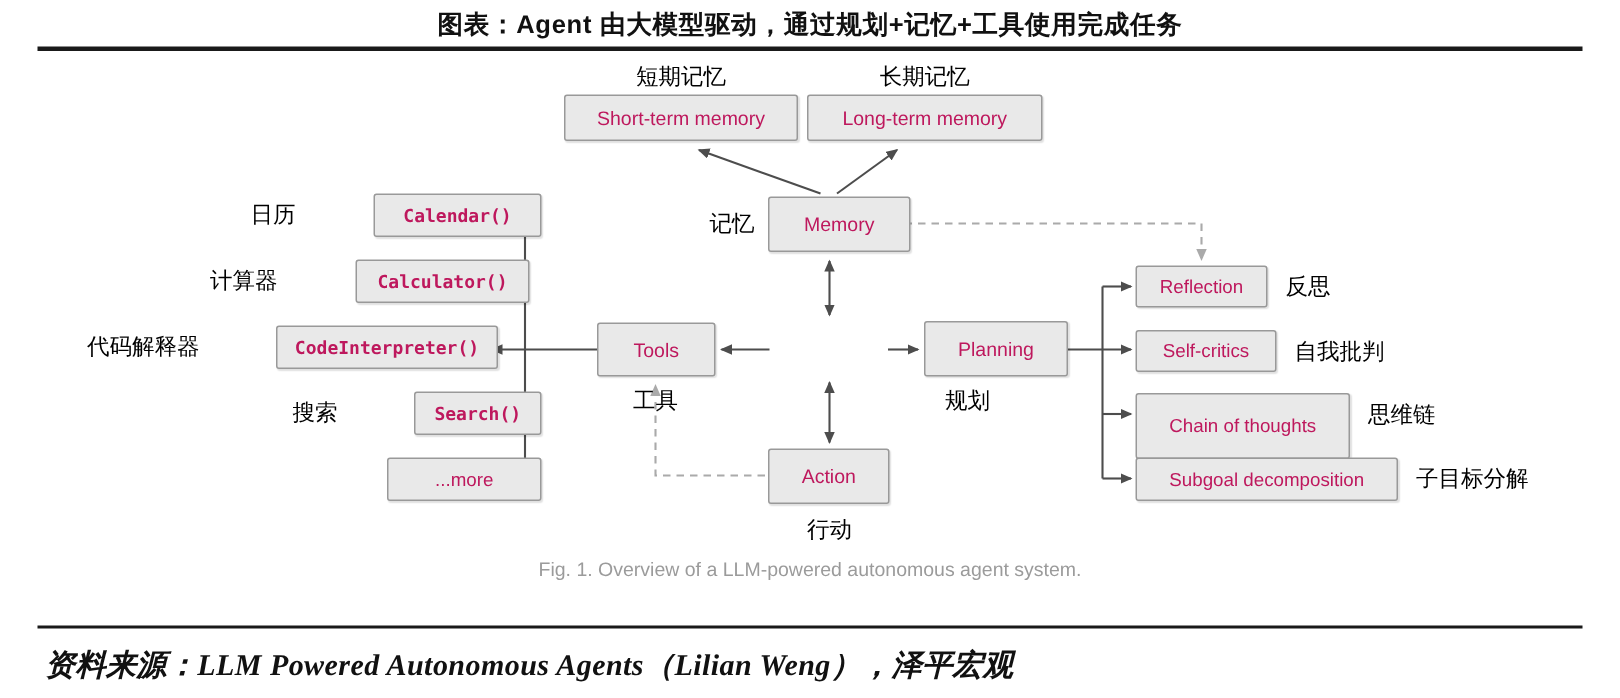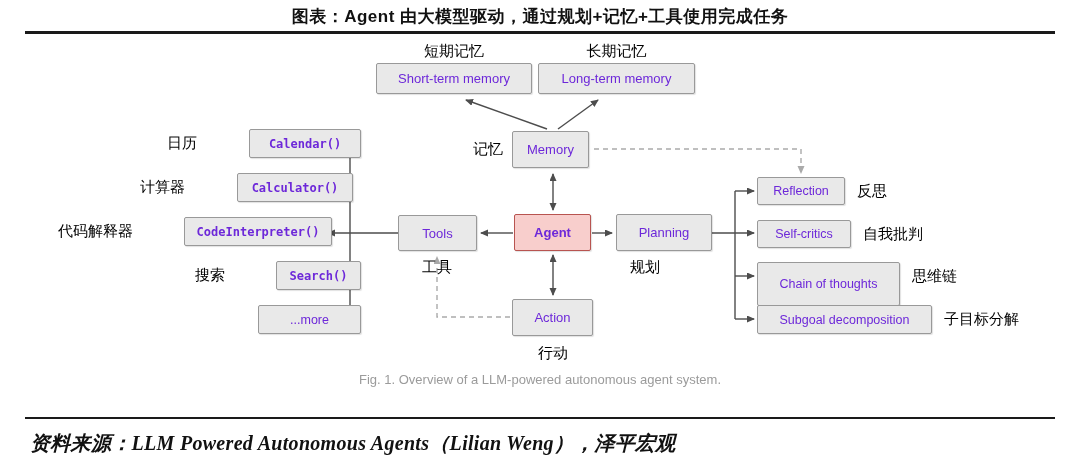--- a/index.html
+++ b/index.html
@@ -17,21 +17,21 @@
   .source-note {
     position:absolute; top:430px; left:30px;
     font-family:"Liberation Serif", serif; font-style:italic; font-weight:bold;
     font-size:20px; color:#111; letter-spacing:0.3px;
   }
   .arrows { position:absolute; top:0; left:0; z-index:1; pointer-events:none; }
   .node, .tool-box, .plan-box {
     position:absolute; z-index:2;
     background:#e9e9e9; border:1px solid #999999; border-radius:2px;
     display:flex; align-items:center; justify-content:center;
-    font-size:13px; color:#6d28d9;
+    font-size:13px; color:#be185d;
     box-shadow:1px 1px 1px rgba(0,0,0,0.12);
   }
   .node.agent { background:#f8cecc; border-color:#b85450; font-weight:bold; }
   .tool-box { font-family:"DejaVu Sans Mono", monospace; font-weight:bold; font-size:12px;margin-left:36px; }
   .tool-box.more { font-family:"Liberation Sans", sans-serif; font-weight:normal; font-size:12.5px; }
   .plan-box { font-size:12.5px; }
   .cn-label {
     position:absolute; z-index:2; font-size:15px; color:#000;
     display:flex; align-items:center;
   }
@@ -94,24 +94,23 @@
       <polyline points="510,317 437,317 437,257" marker-end="url(#ahd)"></polyline>
     </g>
   </svg>
 
   <div class="cn-label center" style="left:376px; top:42px; width:156px; height:18px;">短期记忆</div>
   <div class="cn-label center" style="left:538px; top:42px; width:157px; height:18px;">长期记忆</div>
   <div class="node" style="left:376px; top:63px; width:156px; height:31px;">Short-term memory</div>
   <div class="node" style="left:538px; top:63px; width:157px; height:31px;">Long-term memory</div>
 
   <div class="cn-label right" style="left:450px; top:131px; width:53px; height:37px;">记忆</div>
-  <div class="node" style="left:512px; top:131px; width:77px; height:37px;">Memory</div>
+  <div class="node" style="left:512px; top:131px; width:95px; height:37px;">Memory</div>
 
   <div class="node" style="left:398px; top:215px; width:79px; height:36px;">Tools</div>
-  <div class="node agent" style="left:514px; top:214px; width:77px; height:37px;">Agent</div>
   <div class="node" style="left:616px; top:214px; width:96px; height:37px;">Planning</div>
   <div class="cn-label center" style="left:405px; top:258px; width:64px; height:18px;">工具</div>
   <div class="cn-label center" style="left:613px; top:258px; width:64px; height:18px;">规划</div>
 
   <div class="node" style="left:512px; top:299px; width:81px; height:37px;">Action</div>
   <div class="cn-label center" style="left:521px; top:344px; width:64px; height:18px;">行动</div>
 
   <div class="cn-label right" style="left:100px; top:129px; width:97px; height:29px;">日历</div>
   <div class="tool-box" style="left:213px; top:129px; width:112px; height:29px;">Calendar()</div>
 

